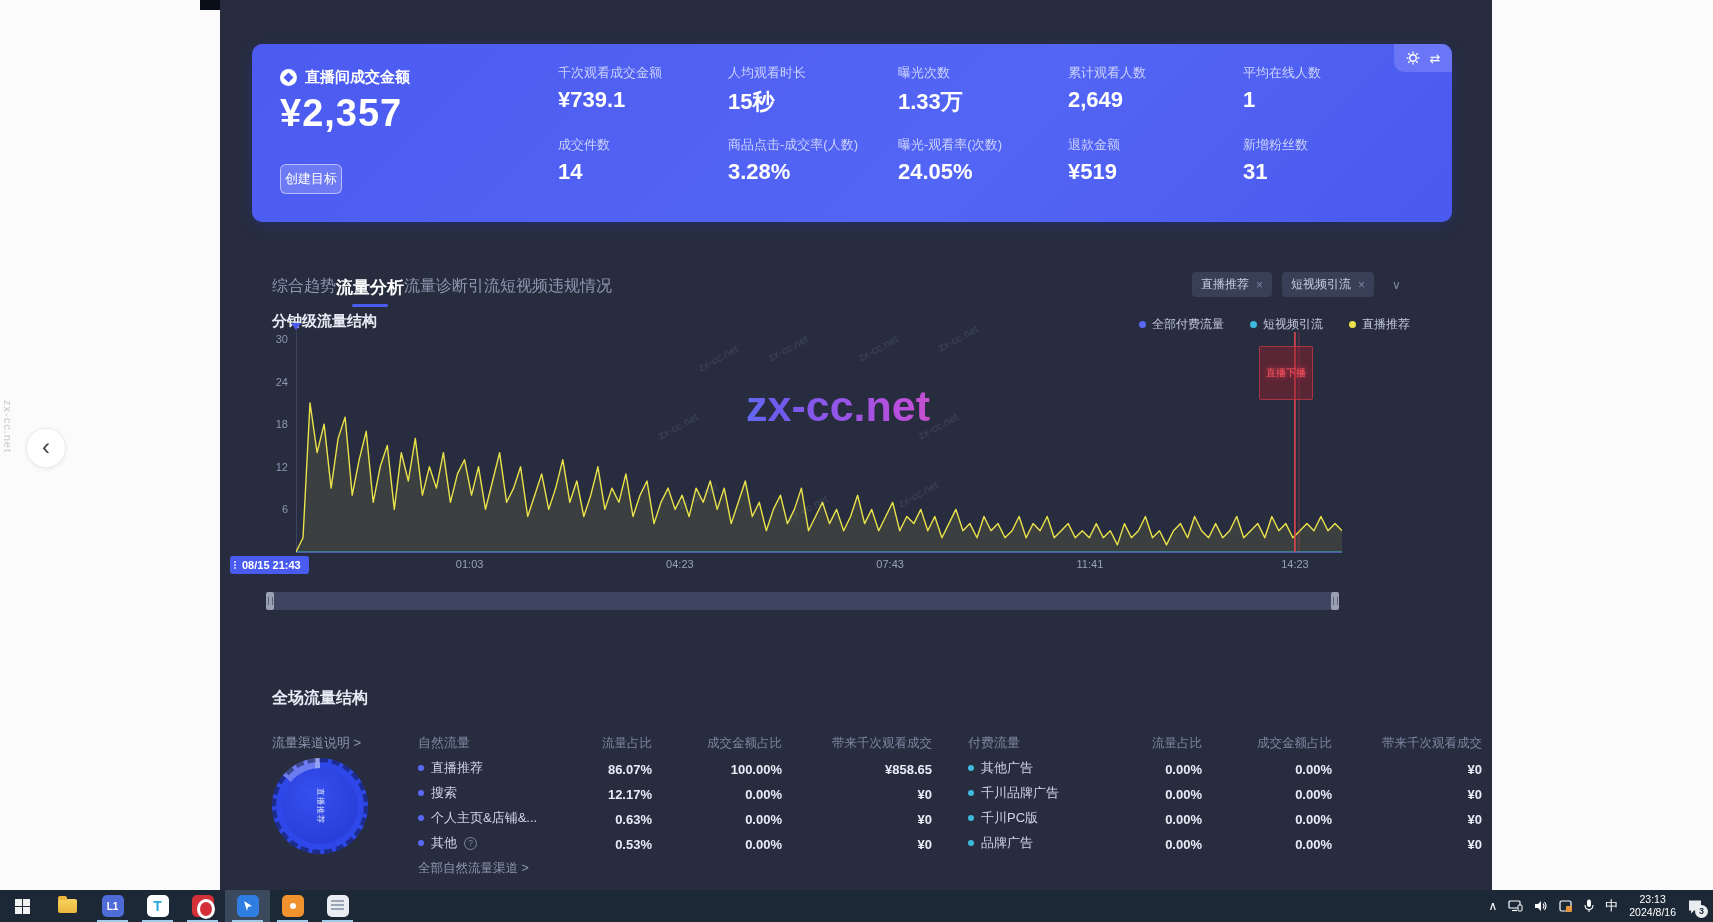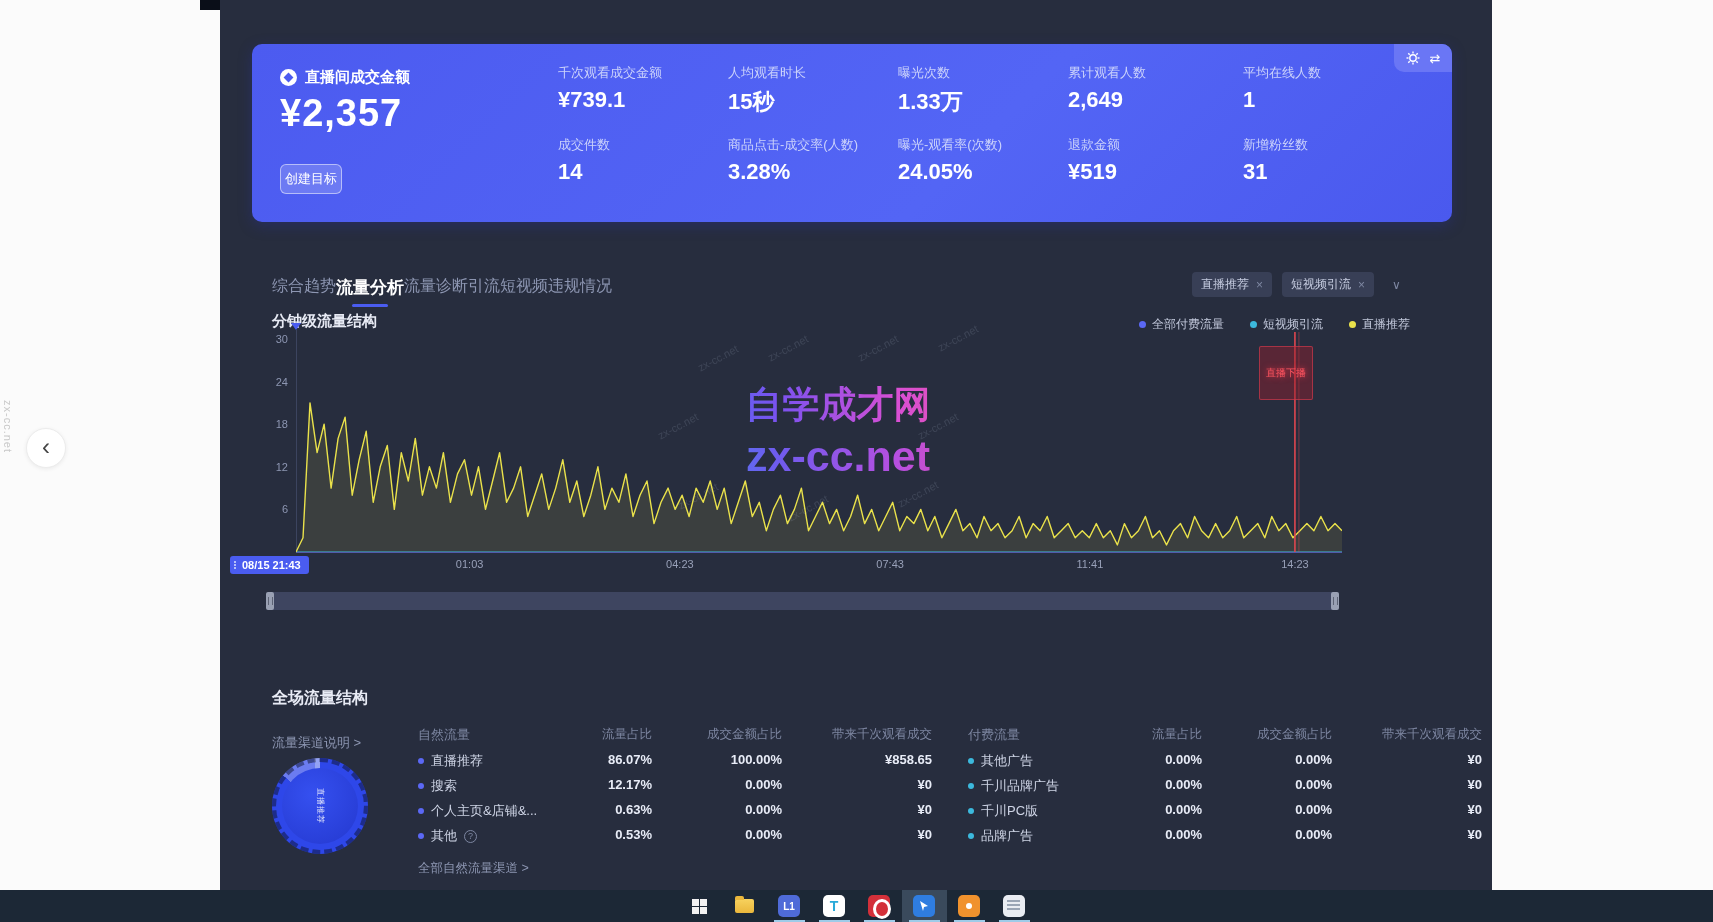--- a/index.html
+++ b/index.html
@@ -90,35 +90,35 @@
   .help-link { position:absolute; left:52px; top:74px; color:#8d96b2; font-size:13px; cursor:pointer; }
   .donut { position:absolute; left:52px; top:98px; width:96px; height:96px; border-radius:50%;
     background:conic-gradient(#2e47e9 0 86%, #6b7cf0 86% 98%, #93a2f4 98% 100%); }
   .donut::before { content:""; position:absolute; inset:0; border-radius:50%;
     border:4px dashed rgba(12,18,46,.5); }
   .donut-inner { position:absolute; left:10px; top:10px; width:76px; height:76px; border-radius:50%;
     background:radial-gradient(circle at 40% 35%, #3550f0, #2438cf); }
   .donut-label { position:absolute; left:50%; top:50%; transform:translate(-50%,-50%) rotate(90deg);
     color:rgba(255,255,255,.85); font-size:8px; letter-spacing:1px; white-space:nowrap; }
   .trf-table { position:absolute; top:66px; width:514px; }
-  .trf-head, .trf-row { display:flex; align-items:flex-start; height:25px; }
+  .trf-head, .trf-row { display:flex; align-items:flex-end; height:25px; }
   .trf-head { height:26px; }
   .trf-head .c0 { flex:1; color:#7d86a1; font-size:13px; }
   .trf-head .cn { color:#7d86a1; font-size:12.5px; text-align:right; }
   .trf-row .c0 { flex:1; color:#cfd5e6; font-size:13px; display:flex; align-items:center; gap:7px; white-space:nowrap; }
   .trf-row .cn { color:#e8ecf7; font-size:13px; font-weight:bold; text-align:right; }
   .c1 { width:110px; } .c2 { width:130px; } .c3 { width:150px; }
   .row-dot { width:6px; height:6px; border-radius:50%; flex:0 0 auto; }
   .help-q { width:13px; height:13px; border-radius:50%; border:1px solid #7d86a1; color:#7d86a1;
     font-size:9px; line-height:11px; text-align:center; flex:0 0 auto; }
   .trf-footer { margin-top:8px; color:#8d96b2; font-size:12.5px; cursor:pointer; }
 
   
   .taskbar { position:absolute; left:0; bottom:0; width:1713px; height:32px; background:#1c2836;
-    display:flex; align-items:center; z-index:50;flex-direction:column; }
+    display:flex; align-items:center; z-index:50; }
   .tb-app { width:45px; height:32px; display:flex; align-items:center; justify-content:center;
     position:relative; cursor:pointer; }
   .tb-app.running::after { content:""; position:absolute; left:7px; right:7px; bottom:0; height:2px; background:#9ecbe8; }
   .tb-app.active { background:#3a4a5c; }
   .win-logo { width:15px; height:15px; display:grid; grid-template-columns:7px 7px; grid-template-rows:7px 7px; gap:1px; }
   .win-logo div { background:#f2f2f2; }
   .ic-folder { width:19px; height:14px; background:linear-gradient(#f7d25e,#eab73c); border-radius:2px; position:relative; }
   .ic-folder::before { content:""; position:absolute; left:0; top:-3px; width:9px; height:4px;
     background:#eab73c; border-radius:2px 2px 0 0; }
   .ic-sq { width:22px; height:22px; border-radius:5px; display:flex; align-items:center; justify-content:center;
@@ -285,21 +285,20 @@
           <div class="wm-scatter" style="left: 620px; top: 90px;">zx-cc.net</div>
           <div class="wm-scatter" style="left: 380px; top: 160px;">zx-cc.net</div>
           <div class="wm-scatter" style="left: 490px; top: 172px;">zx-cc.net</div>
           <div class="wm-scatter" style="left: 600px; top: 158px;">zx-cc.net</div>
         </div>
     </div>
 
     <div class="end-badge" id="endbadge" style="left: 1038.93px;">直播下播</div>
 
     <div class="wm-center">
-      <div class="wm-line1">自学成才网</div>
       <div class="wm-line2">zx-cc.net</div>
     </div>
 
     <div class="start-tag">08/15 21:43</div>
     <div id="xlabels">
         <div class="xtick" style="left: 249.636px;">01:03</div>
         <div class="xtick" style="left: 459.882px;">04:23</div>
         <div class="xtick" style="left: 670.128px;">07:43</div>
         <div class="xtick" style="left: 869.914px;">11:41</div>
         <div class="xtick" style="left: 1074.93px;">14:23</div>

